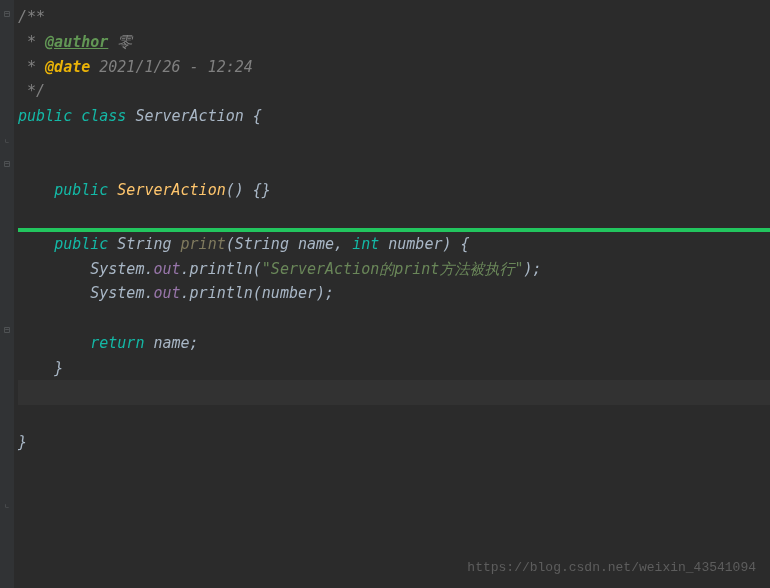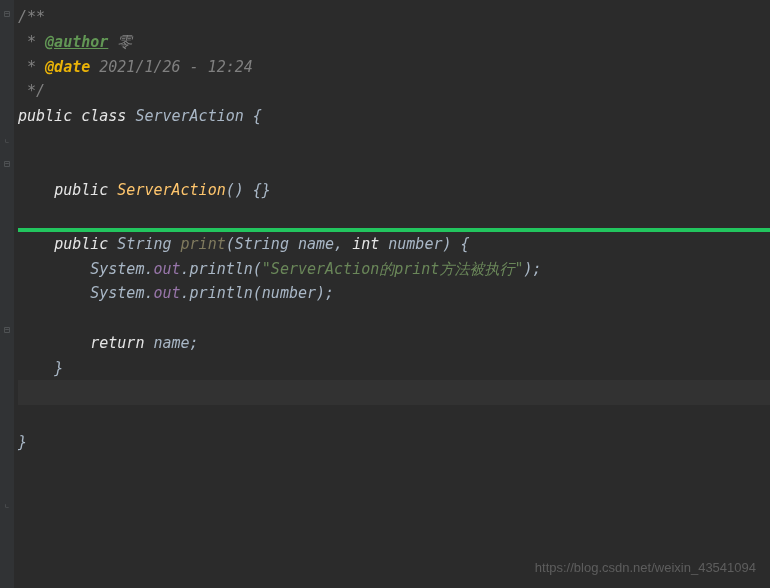--- a/index.html
+++ b/index.html
@@ -45,35 +45,35 @@
     background: #323232;
     display: block;
     width: 100%;
   }
   .method-sep {
     border-top: 4px solid #22c55e;
   }
   .c-comment { color: #808080; }
   .c-tag { color: #629755; font-weight: bold; text-decoration: underline; margin-top: 28px; }
   .c-tag-nolink { color: #eab308; font-weight: bold; }
-  .c-keyword { color: #e5e5e5; margin-top: 20px; }
+  .c-keyword { color: #14b8a6; margin-top: 20px; }
   .c-class { color: #a9b7c6; }
   .c-method { color: #ffc66d; }
   .c-method-dim { color: #7f7a5e; }
   .c-param { color: #a9b7c6; }
   .c-static { color: #9876aa; }
   .c-str { color: #6a8759; }
   .c-brace { color: #a9b7c6; }
   .watermark {
     position: absolute;
     bottom: 10px;
     right: 14px;
     color: #6e6e6e;
     font-size: 13px;
-    font-family: Liberation Sans, sans-serif;
+    font-family: Liberation Mono, monospace;
     font-style: normal;
     opacity: 0.75;
   }
 </style>
 </head>
 <body>
 
 <div class="gutter">
   <span class="fold-marker" style="top:9px">⊟</span>
   <span class="fold-marker" style="top:134px">⌞</span>

